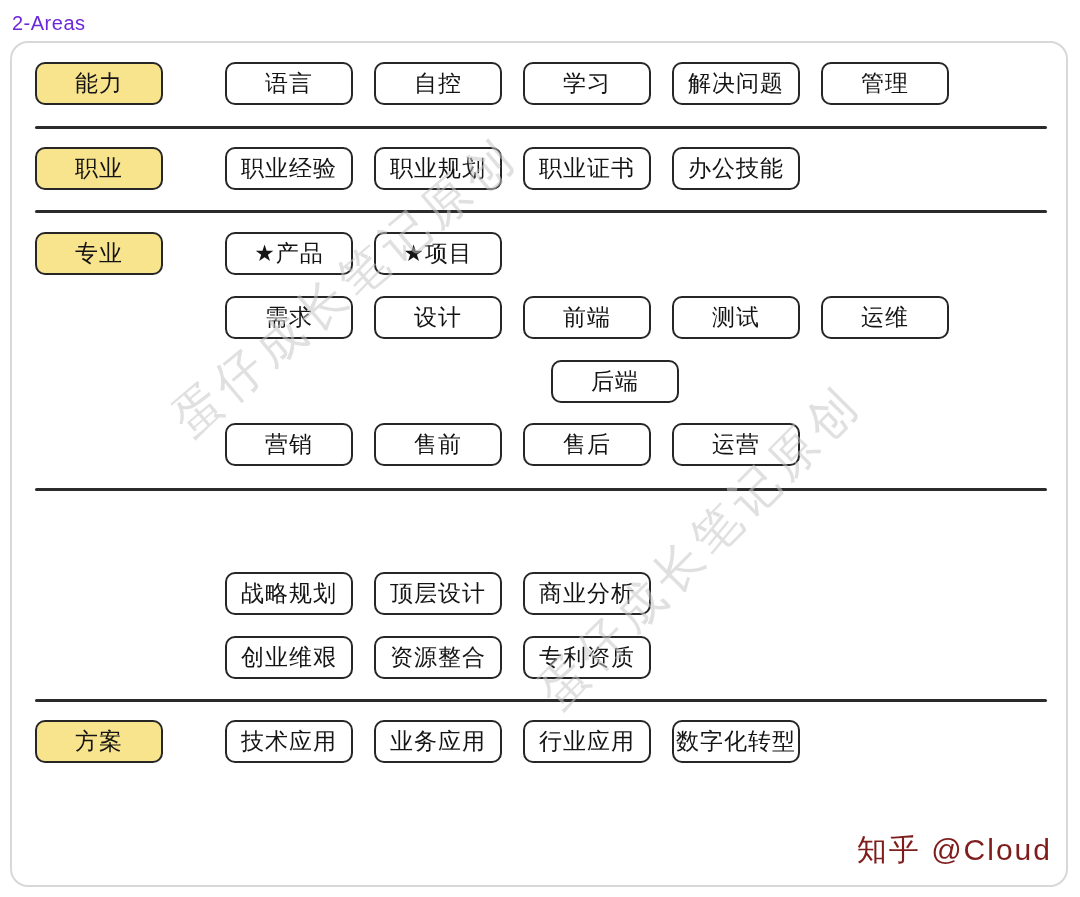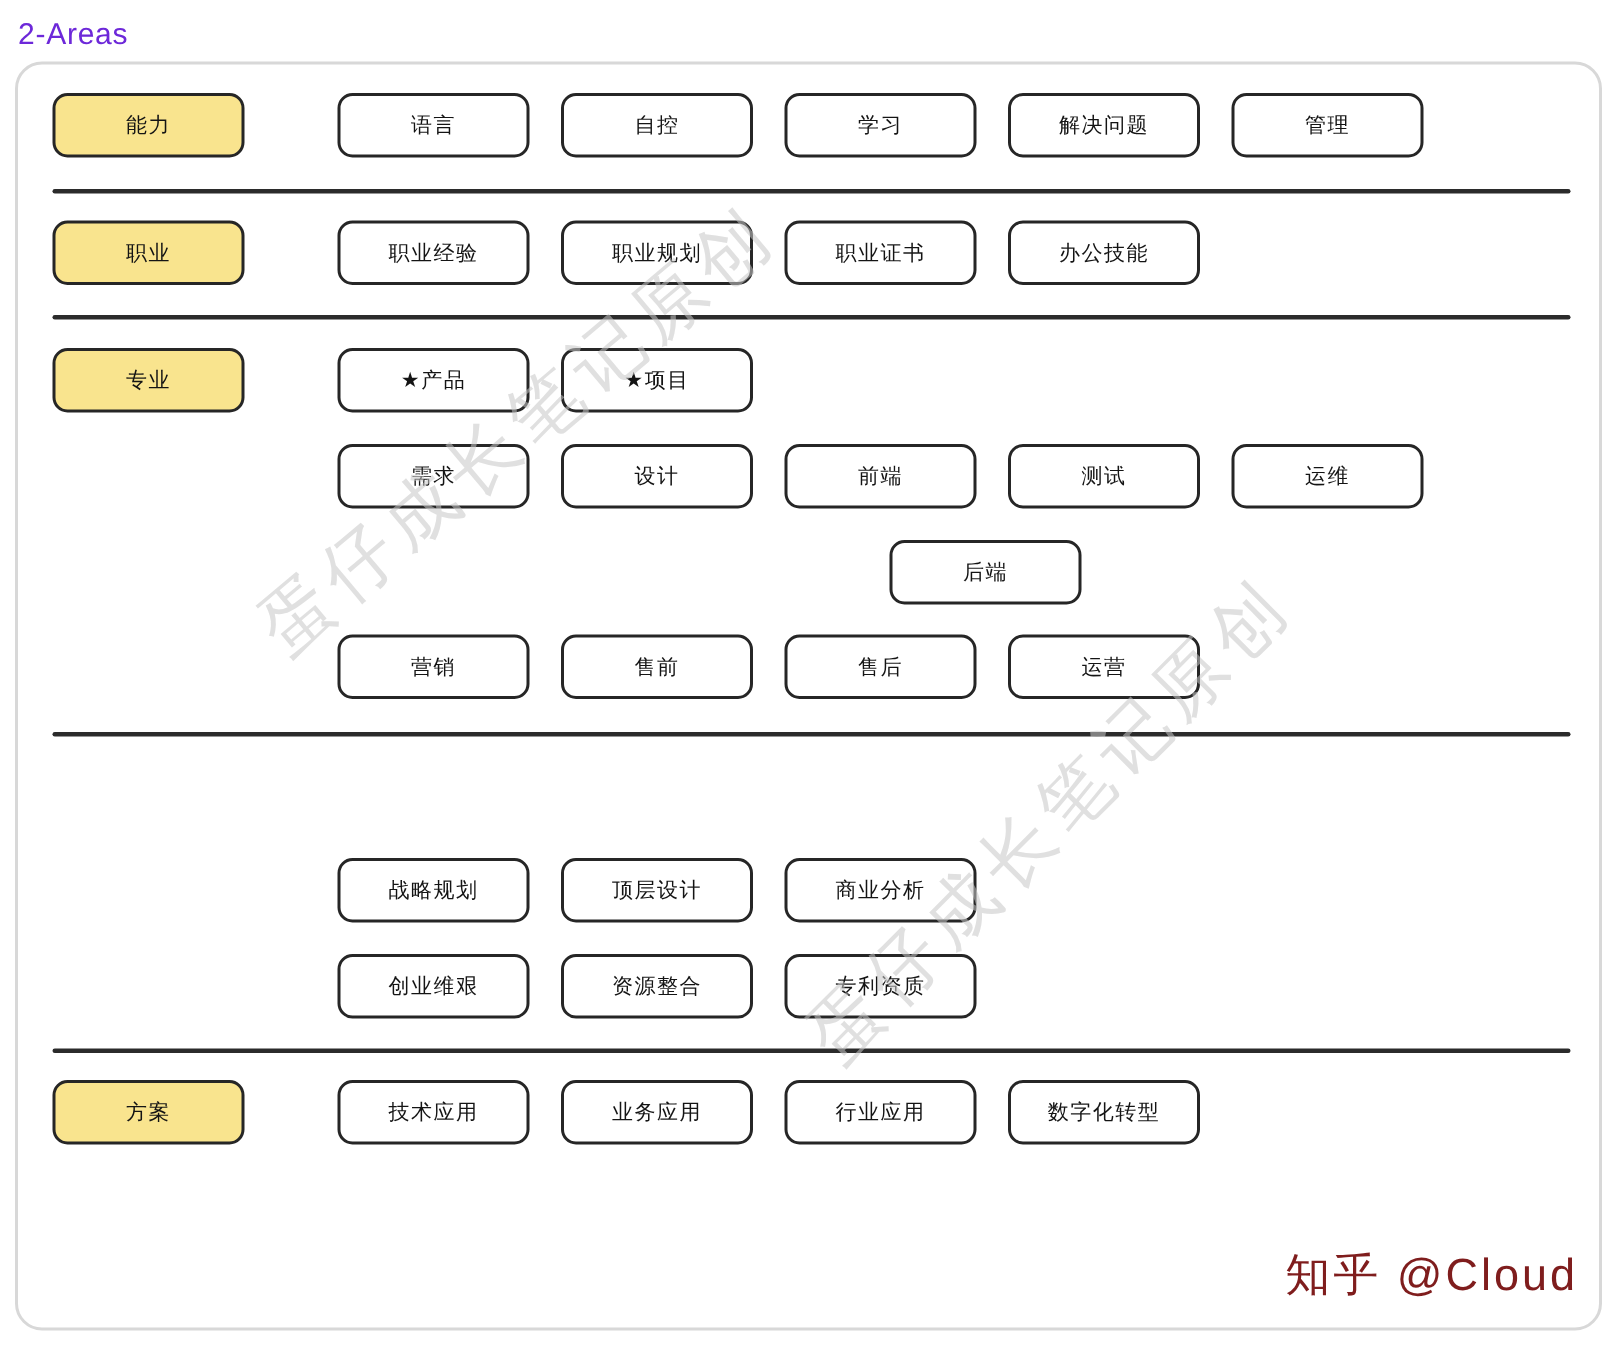--- a/index.html
+++ b/index.html
@@ -12,26 +12,26 @@
     position:absolute; left:12px; top:12px;
     font-size:20px; color:#6d28d9; letter-spacing:0.5px;
   }
   .board {
     position:absolute; left:10px; top:41px;
     width:1058px; height:846px; box-sizing:border-box;
     background:#ffffff; border:2px solid #d8d8d8; border-radius:18px;
   }
   .row { position:absolute; left:23px; display:flex; gap:21px; }
   .row.indent { left:213px;align-items:flex-end; }
-  .row.col3   { left:541px;padding-left:40px; }
+  .row.col3   { left:499px;padding-left:40px; }
   .box {
     box-sizing:border-box; width:128px; height:43px;
     border:2.5px solid #262626; border-radius:10px; background:#ffffff;
     display:flex; align-items:center; justify-content:center;
-    font-size:14px; color:#141414; letter-spacing:1px; white-space:nowrap;
+    font-size:23px; color:#141414; letter-spacing:1px; white-space:nowrap;
   }
   .box.cat { background:#F9E48E; margin-right:41px; }
   .divider {
     position:absolute; left:23px; width:1012px; height:3px;
     background:#2b2b2b; border-radius:2px;
   }
   .wm {
     position:absolute; z-index:5; pointer-events:none;
     color:#c7c7c7; opacity:0.55; font-size:48px; letter-spacing:6px;
     white-space:nowrap;

